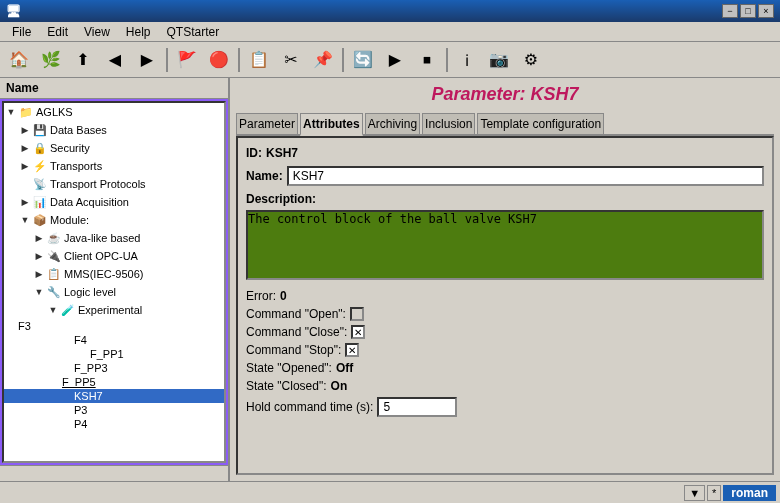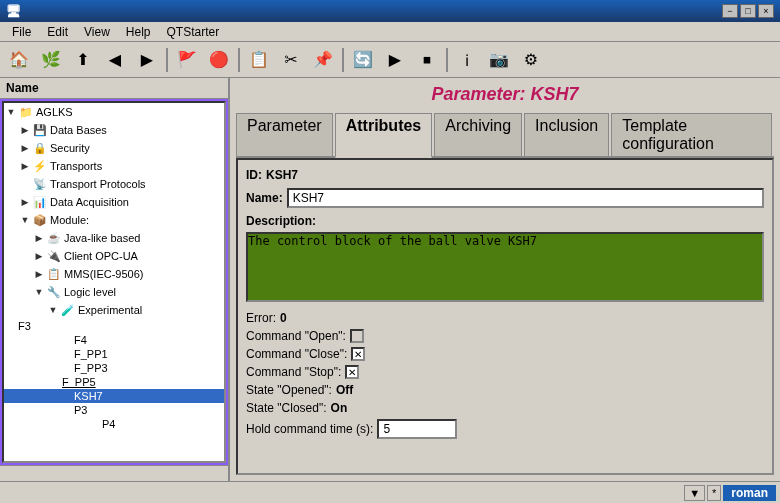--- a/index.html
+++ b/index.html
@@ -155,26 +155,26 @@
       margin-bottom: 8px;
       color: #be185d;
     }
     
     #tabs-container {
       display: flex;
       border-bottom: 2px solid #888;
       margin-bottom: 0;
     }
     .tab {
-      padding: 3px 10px;
+      padding: 3px 2px;
       border: 1px solid #888;
       border-bottom: none;
       background: #c0bdb5;
       cursor: pointer;
-      font-size: 16px;
+      font-size: 12px;
       margin-right: 2px;
     }
     .tab.active {
       background: #d4d0c8;
       border-bottom: 2px solid #d4d0c8;
       margin-bottom: -2px;
       font-weight: bold;
     }
     
     #content-area {
@@ -395,41 +395,41 @@
           <span>Experimental</span>
         </div>
         <div class="tree-item" style="">
           <span class="tree-expander" style="font-size: 9px;"> </span>
           <span>F3</span>
         </div>
         <div class="tree-item" style="padding-left: 56px;">
           <span class="tree-expander" style="font-size: 9px;"> </span>
           <span>F4</span>
         </div>
+        <div class="tree-item" style="padding-left: 72px;">
+          <span class="tree-expander" style="font-size: 9px;"> </span>
+          <span>F_PP1</span>
+        </div>
         <div class="tree-item" style="padding-left: 56px;">
           <span class="tree-expander" style="font-size: 9px;"> </span>
-          <span>F_PP1</span>
+          <span>F_PP3</span>
+        </div>
+        <div class="tree-item" style="padding-left: 44px; text-decoration: underline;">
+          <span class="tree-expander" style="font-size: 9px;"> </span>
+          <span>F_PP5</span>
+        </div>
+        <div class="tree-item selected" style="padding-left: 56px;">
+          <span class="tree-expander" style="font-size: 9px;"> </span>
+          <span>KSH7</span>
         </div>
         <div class="tree-item" style="padding-left: 56px;">
           <span class="tree-expander" style="font-size: 9px;"> </span>
-          <span>F_PP3</span>
-        </div>
-        <div class="tree-item" style="padding-left: 44px; text-decoration: underline;">
-          <span class="tree-expander" style="font-size: 9px;"> </span>
-          <span>F_PP5</span>
-        </div>
-        <div class="tree-item selected" style="padding-left: 56px;">
-          <span class="tree-expander" style="font-size: 9px;"> </span>
-          <span>KSH7</span>
+          <span>P3</span>
         </div>
         <div class="tree-item" style="padding-left: 56px;">
-          <span class="tree-expander" style="font-size: 9px;"> </span>
-          <span>P3</span>
-        </div>
-        <div class="tree-item" style="padding-left: 84px;">
           <span class="tree-expander" style="font-size: 9px;"> </span>
           <span>P4</span>
         </div>
       </div>
     <div id="left-bottom-scroll"></div>
   </div>
 
   <div id="right-panel">
     <div id="param-title">Parameter: KSH7</div>
 

